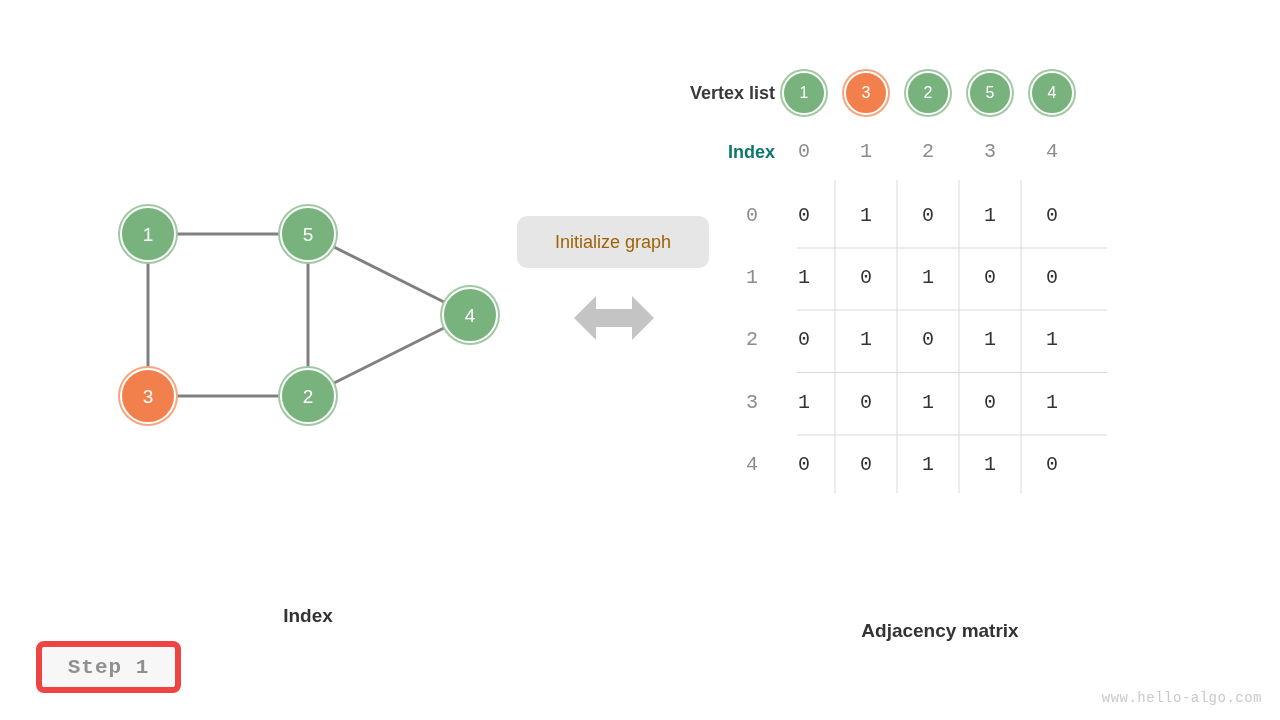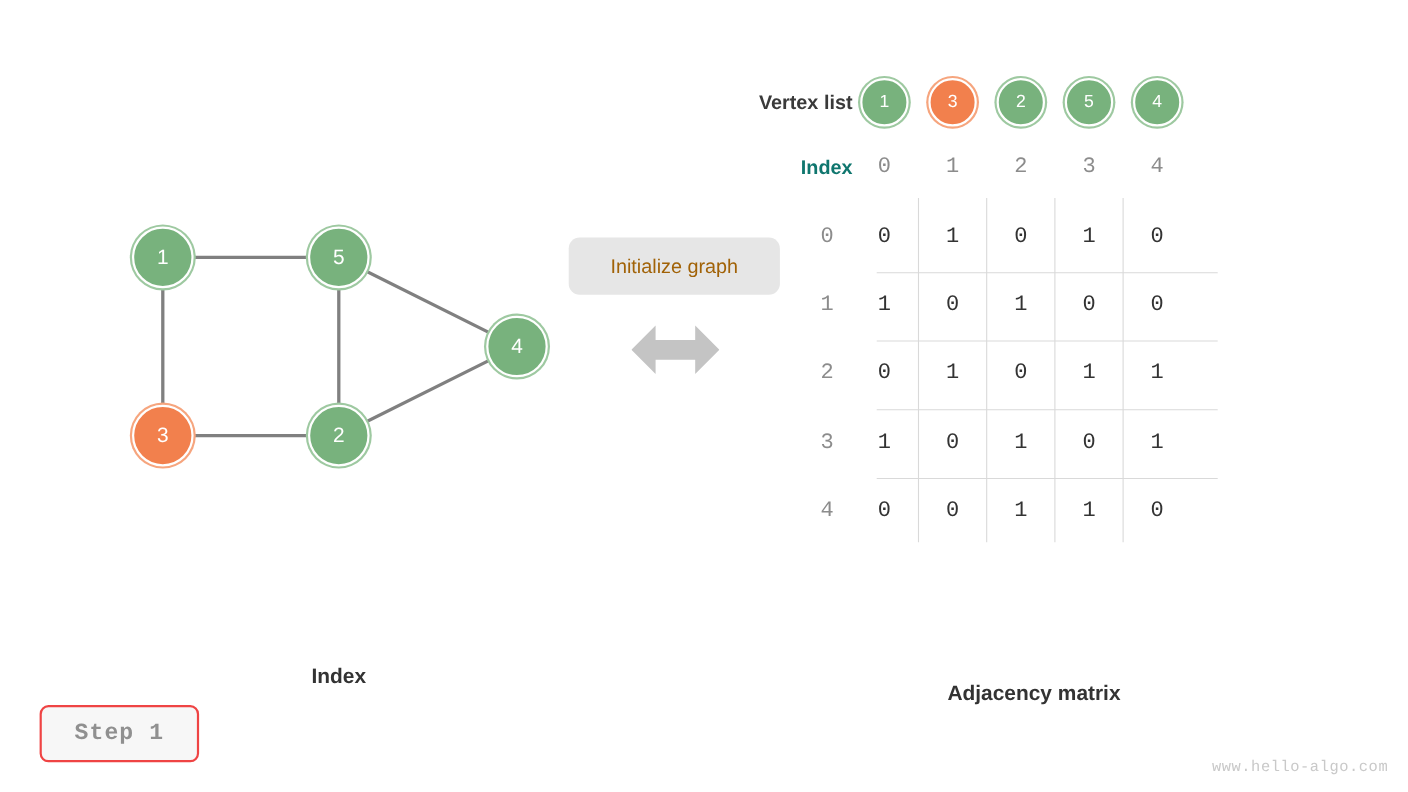--- a/index.html
+++ b/index.html
@@ -188,21 +188,21 @@
     width: 200px;
     margin-top: 15px;
   }
   #step-badge {
     position: absolute;
     left: 36px;
     top: 641px;
     width: 145px;
     height: 52px;
     background: #f7f7f7;
-    border: 2px solid #ef4444;
+    border: 6px solid #ef4444;
     border-radius: 8px;
     box-sizing: border-box;
     display: flex;
     align-items: center;
     justify-content: center;
     color: #909090;
     font-size: 21px;
     font-weight: bold;
     letter-spacing: 1px;
     font-family: "Liberation Mono", monospace;

